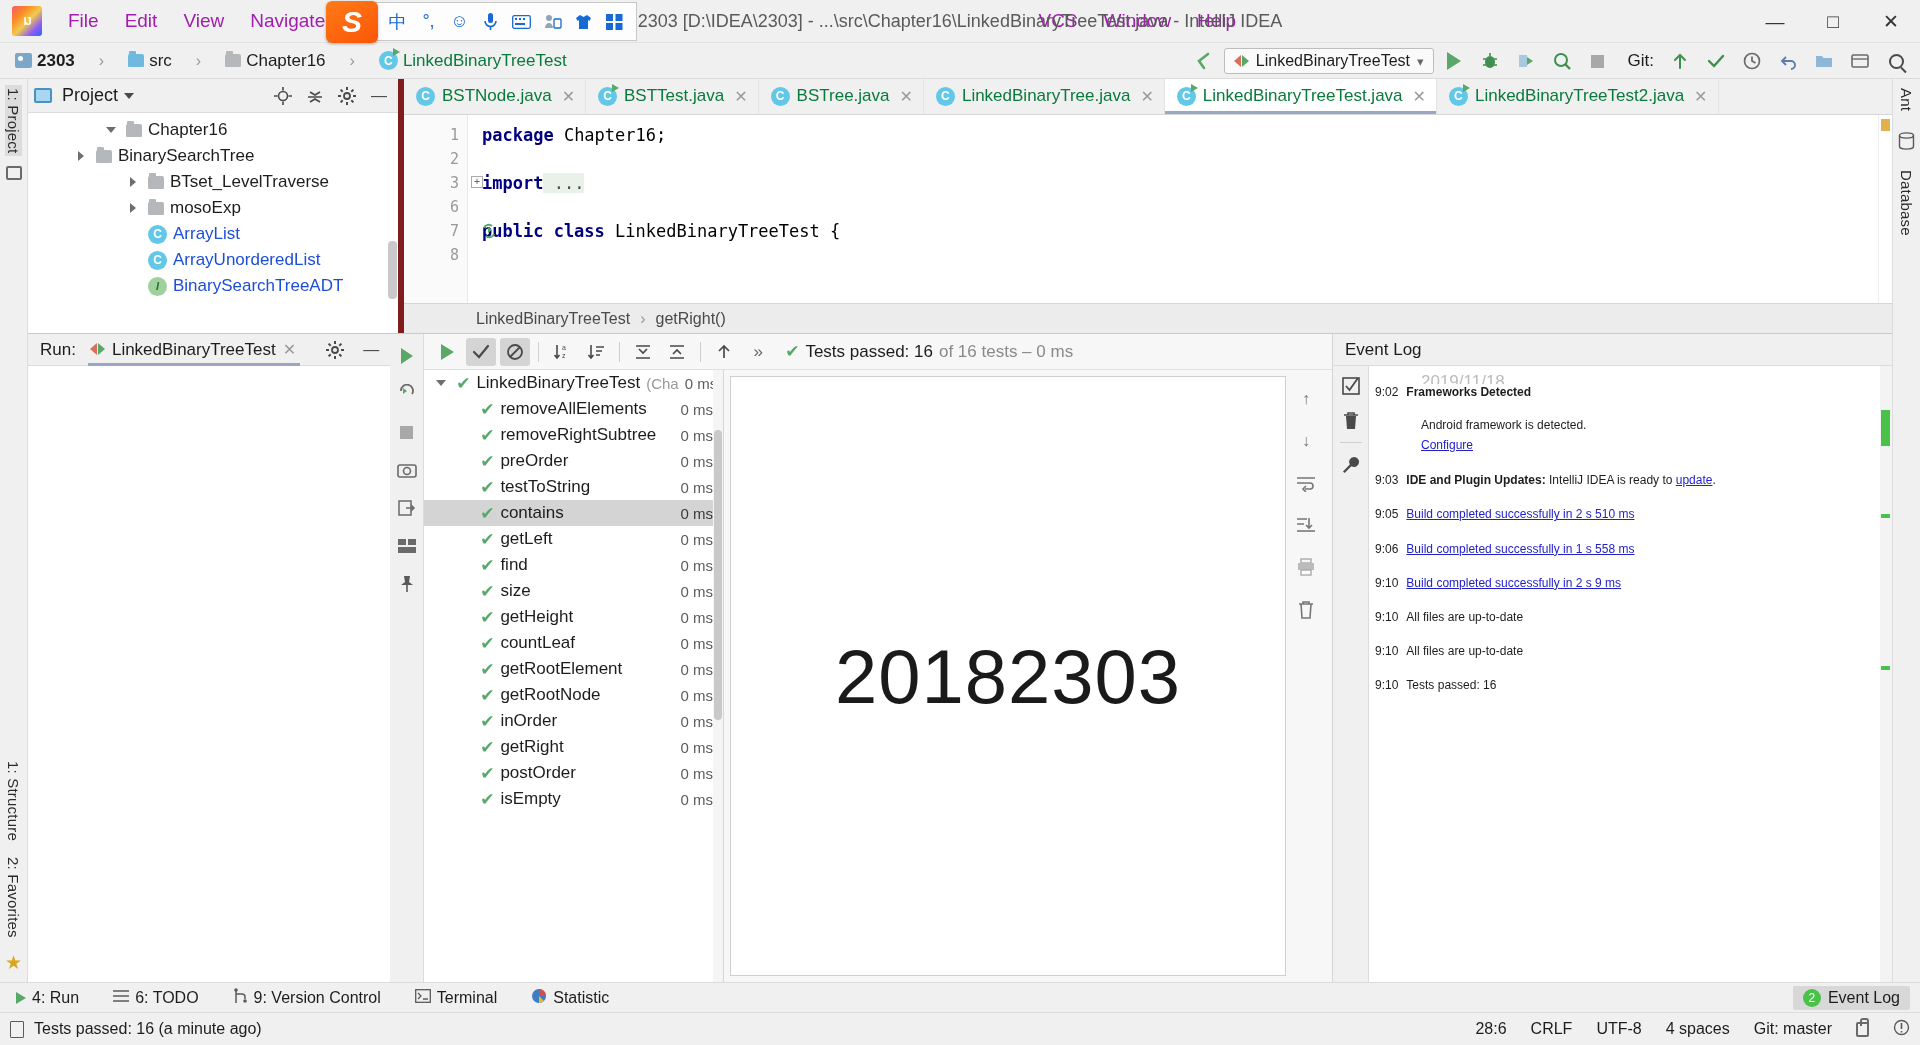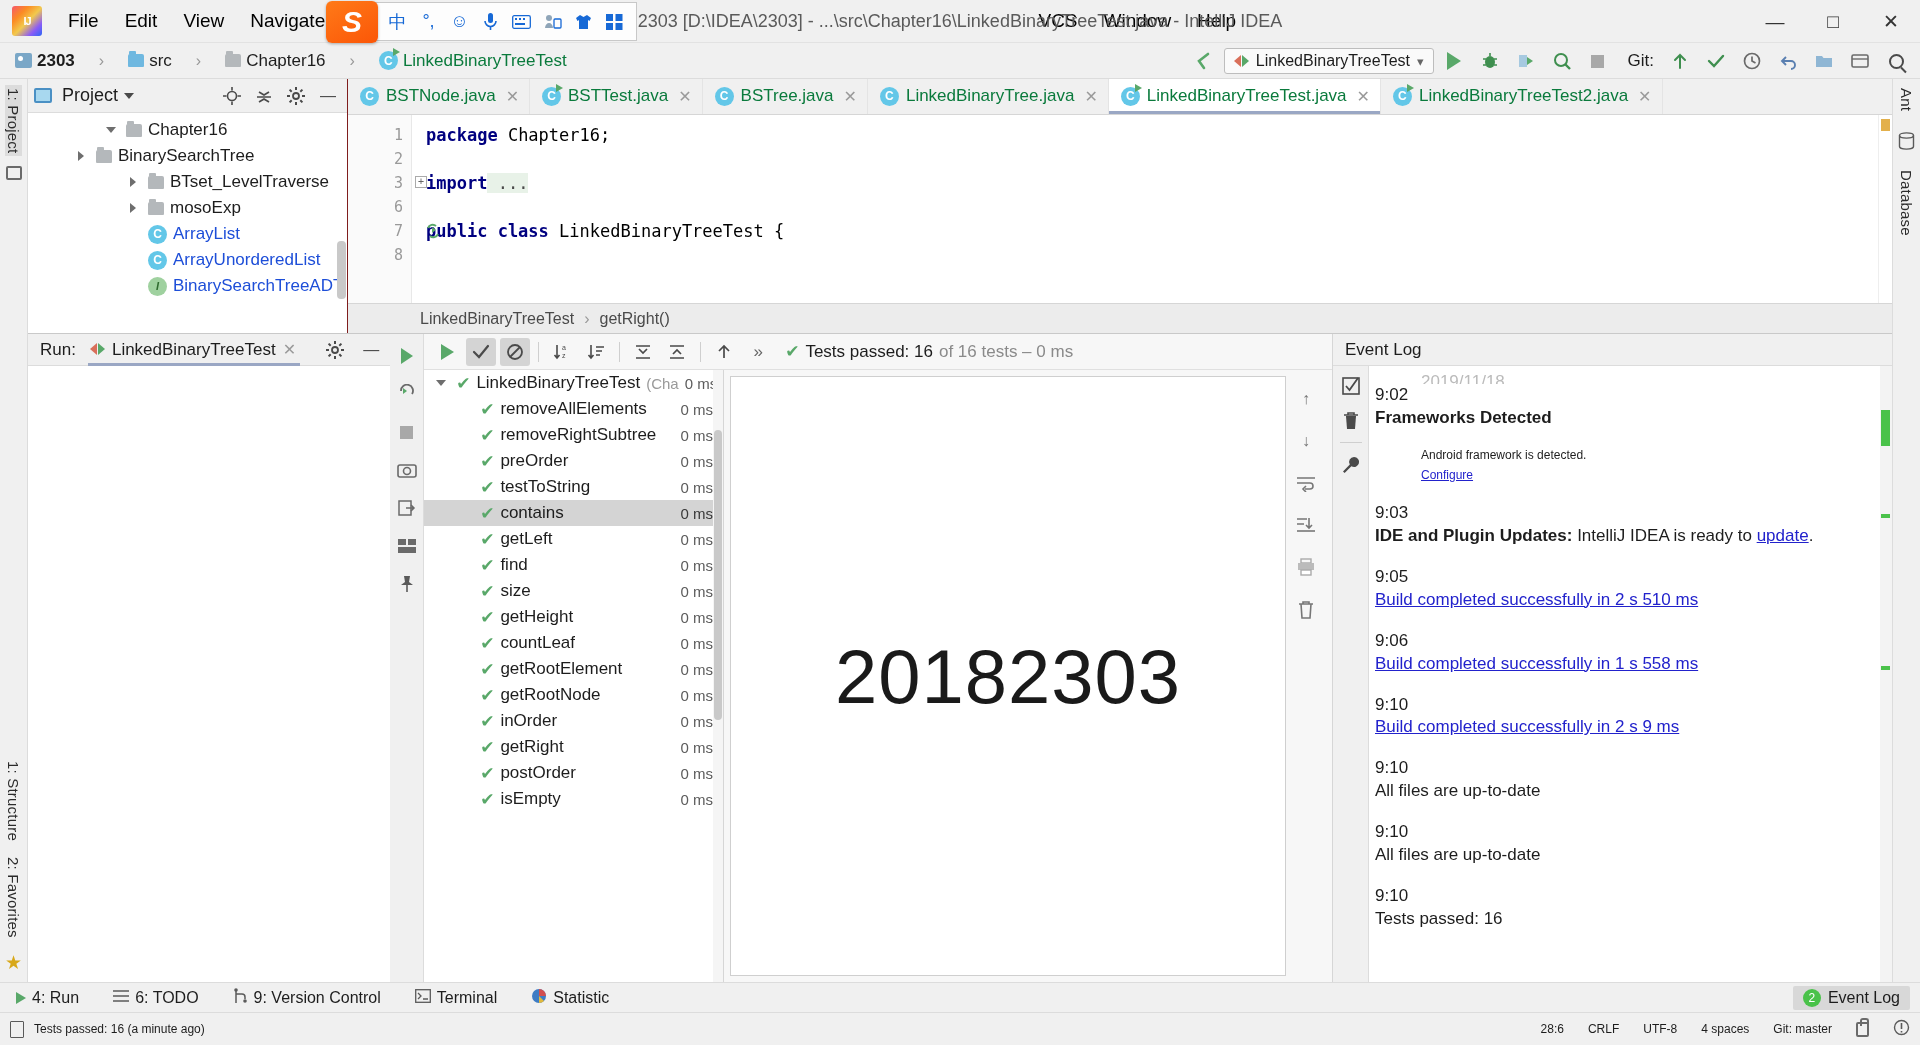--- a/index.html
+++ b/index.html
@@ -22,21 +22,21 @@
     width:30px; height:30px; margin-left:12px; margin-right:8px;
     border-radius:3px; position:relative; flex:none;
     background: linear-gradient(135deg,#f6576c 0%, #fb8b24 28%, #f2c94c 52%, #8b5cf6 78%, #2b66f6 100%);
   }
   .ij-logo::after{
     content:"IJ"; position:absolute; inset:0; color:#fff; font-size:11px; font-weight:bold;
     display:flex; align-items:center; justify-content:center; letter-spacing:-1px;
   }
   .menu { display:flex; align-items:center; gap:2px; margin-left:6px; }
   .menu-item {
-    padding:5px 12px; font-size:19px; color:#000000; cursor:default; white-space:nowrap;
+    padding:5px 12px; font-size:19px; color:#a21caf; cursor:default; white-space:nowrap;
   }
 
   
   .ime-bar {
     position:absolute; left:337px; top:2px; height:39px;
     background:#fdfdfd; border:1px solid #c8c8c8;
     display:flex; align-items:center; gap:0px; padding:0 6px 0 44px; z-index:40;
   }
   .ime-logo {
     position:absolute; left:-12px; top:-2px; width:52px; height:42px;
@@ -119,21 +119,21 @@
   .rightstrip {
     width:28px; background:#f0f0f0; border-left:1px solid #dcdcdc;
     display:flex; flex-direction:column; align-items:center; flex:none; padding-top:6px; gap:12px;
   }
 
   
   .center { flex:1; display:flex; flex-direction:column; min-width:0; }
   .topsplit { height:255px; display:flex; flex:none; border-bottom:1px solid #c9c9c9;}
 
   
-  .project { width:320px; background:#fff; border-right:1px solid #7f1d1d; display:flex; flex-direction:column; flex:none;}
+  .project { width:376px; background:#fff; border-right:6px solid #7f1d1d; display:flex; flex-direction:column; flex:none;}
   .ppanel-head {
     height:34px; background:#f0f0f0; border-bottom:1px solid #dcdcdc;
     display:flex; align-items:center; padding:0 6px; gap:6px; flex:none;
   }
   .ppanel-title { font-size:18px; margin-left:4px; }
   .proj-glyph { width:18px;height:15px;border:2px solid #4a90c4;background:#a8d8ef;border-radius:2px; }
   .caret-dn { width:0;height:0;border-left:5px solid transparent;border-right:5px solid transparent;border-top:6px solid #4a4a4a; }
   .ph-spacer { flex:1; }
   .ph-ico { width:26px;height:26px;display:flex;align-items:center;justify-content:center;color:#4a4a4a;font-size:16px;}
   .tree { flex:1; overflow:hidden; padding-top:4px; font-size:17px; position:relative;}
@@ -231,42 +231,42 @@
   }
   .ct-ico { width:26px;height:26px;display:flex;align-items:center;justify-content:center;color:#777;font-size:16px;}
 
   
   .eventpane { width:560px; flex:none; display:flex; flex-direction:column; border-left:1px solid #d6d6d6; background:#fff;}
   .ev-head { height:32px; background:#f0f0f0; border-bottom:1px solid #dcdcdc; display:flex; align-items:center; padding:0 6px 0 12px; flex:none;}
   .ev-body { flex:1; display:flex; min-height:0; }
   .ev-tools { width:36px; background:#f0f0f0; border-right:1px solid #dcdcdc; flex:none; display:flex; flex-direction:column; align-items:center; padding-top:8px; gap:10px;}
   .ev-div { width:22px;height:1px;background:#cfcfcf; }
   .ev-list { flex:1; padding:6px 10px 0 6px; overflow:hidden; position:relative; min-width:0;}
-  .ev-row { display:flex; font-size:17px; line-height:1.35; margin-bottom:18px; white-space:nowrap;flex-direction:column;}
+  .ev-row { display:flex; gap:8px; font-size:12px; line-height:1.35; margin-bottom:18px; white-space:nowrap;}
   .ev-time { color:#1d1d1d; flex:none; }
   .ev-sub { padding-left:46px; font-size:12px; margin-bottom:6px;}
   .lnk { color:#2222cc; text-decoration:underline; }
   .ev-clip { height:12px; overflow:hidden; color:#bbb; font-size:17px; padding-left:46px; }
   .ev-scroll { position:absolute; right:0; top:0; bottom:0; width:12px; background:#f3f3f3;}
   .ev-thumb1 { position:absolute; right:2px; top:44px; width:9px;height:36px;background:#4ac24a;}
   .ev-thumb2 { position:absolute; right:2px; top:148px; width:9px;height:4px;background:#4ac24a;}
   .ev-thumb3 { position:absolute; right:2px; top:300px; width:9px;height:4px;background:#4ac24a;}
 
   
   .toolwin-bar {
     height:30px; background:#f0f0f0; border-top:1px solid #dcdcdc; display:flex; align-items:center;
     gap:22px; padding:0 10px; flex:none; font-size:16px;
   }
   .tw-item { display:flex; align-items:center; gap:6px; padding:2px 6px; }
   .tw-right { margin-left:auto; display:flex; align-items:center; }
   .evlog-btn { display:flex;align-items:center;gap:7px;background:#d8d8d8;padding:3px 10px;border-radius:2px;}
   .badge { width:18px;height:18px;border-radius:50%;background:#4ac24a;color:#fff;font-size:12px;display:flex;align-items:center;justify-content:center;}
   .statusbar {
     height:33px; background:#f0f0f0; border-top:1px solid #dcdcdc; display:flex; align-items:center;
-    padding:0 10px; gap:10px; flex:none; font-size:12px;
+    padding:0 10px; gap:10px; flex:none; font-size:16px;
   }
   .sb-right { margin-left:auto; display:flex; align-items:center; gap:24px; }
   .lock-ico { width:13px;height:15px;border:2px solid #6a6a6a;border-radius:2px;position:relative; }
   .lock-ico::before{content:"";position:absolute;left:2px;top:-6px;width:5px;height:6px;border:2px solid #6a6a6a;border-bottom:none;border-radius:3px 3px 0 0;}
   .doc-ico { width:14px;height:17px;border:1.5px solid #5a5a5a;border-radius:1px;}
   .mag { width:15px;height:15px;border:2px solid #4a4a4a;border-radius:50%;position:relative;}
   .mag::after{content:"";position:absolute;right:-5px;bottom:-4px;width:7px;height:2px;background:#4a4a4a;transform:rotate(45deg);}
 </style>
 </head>
 <body>

